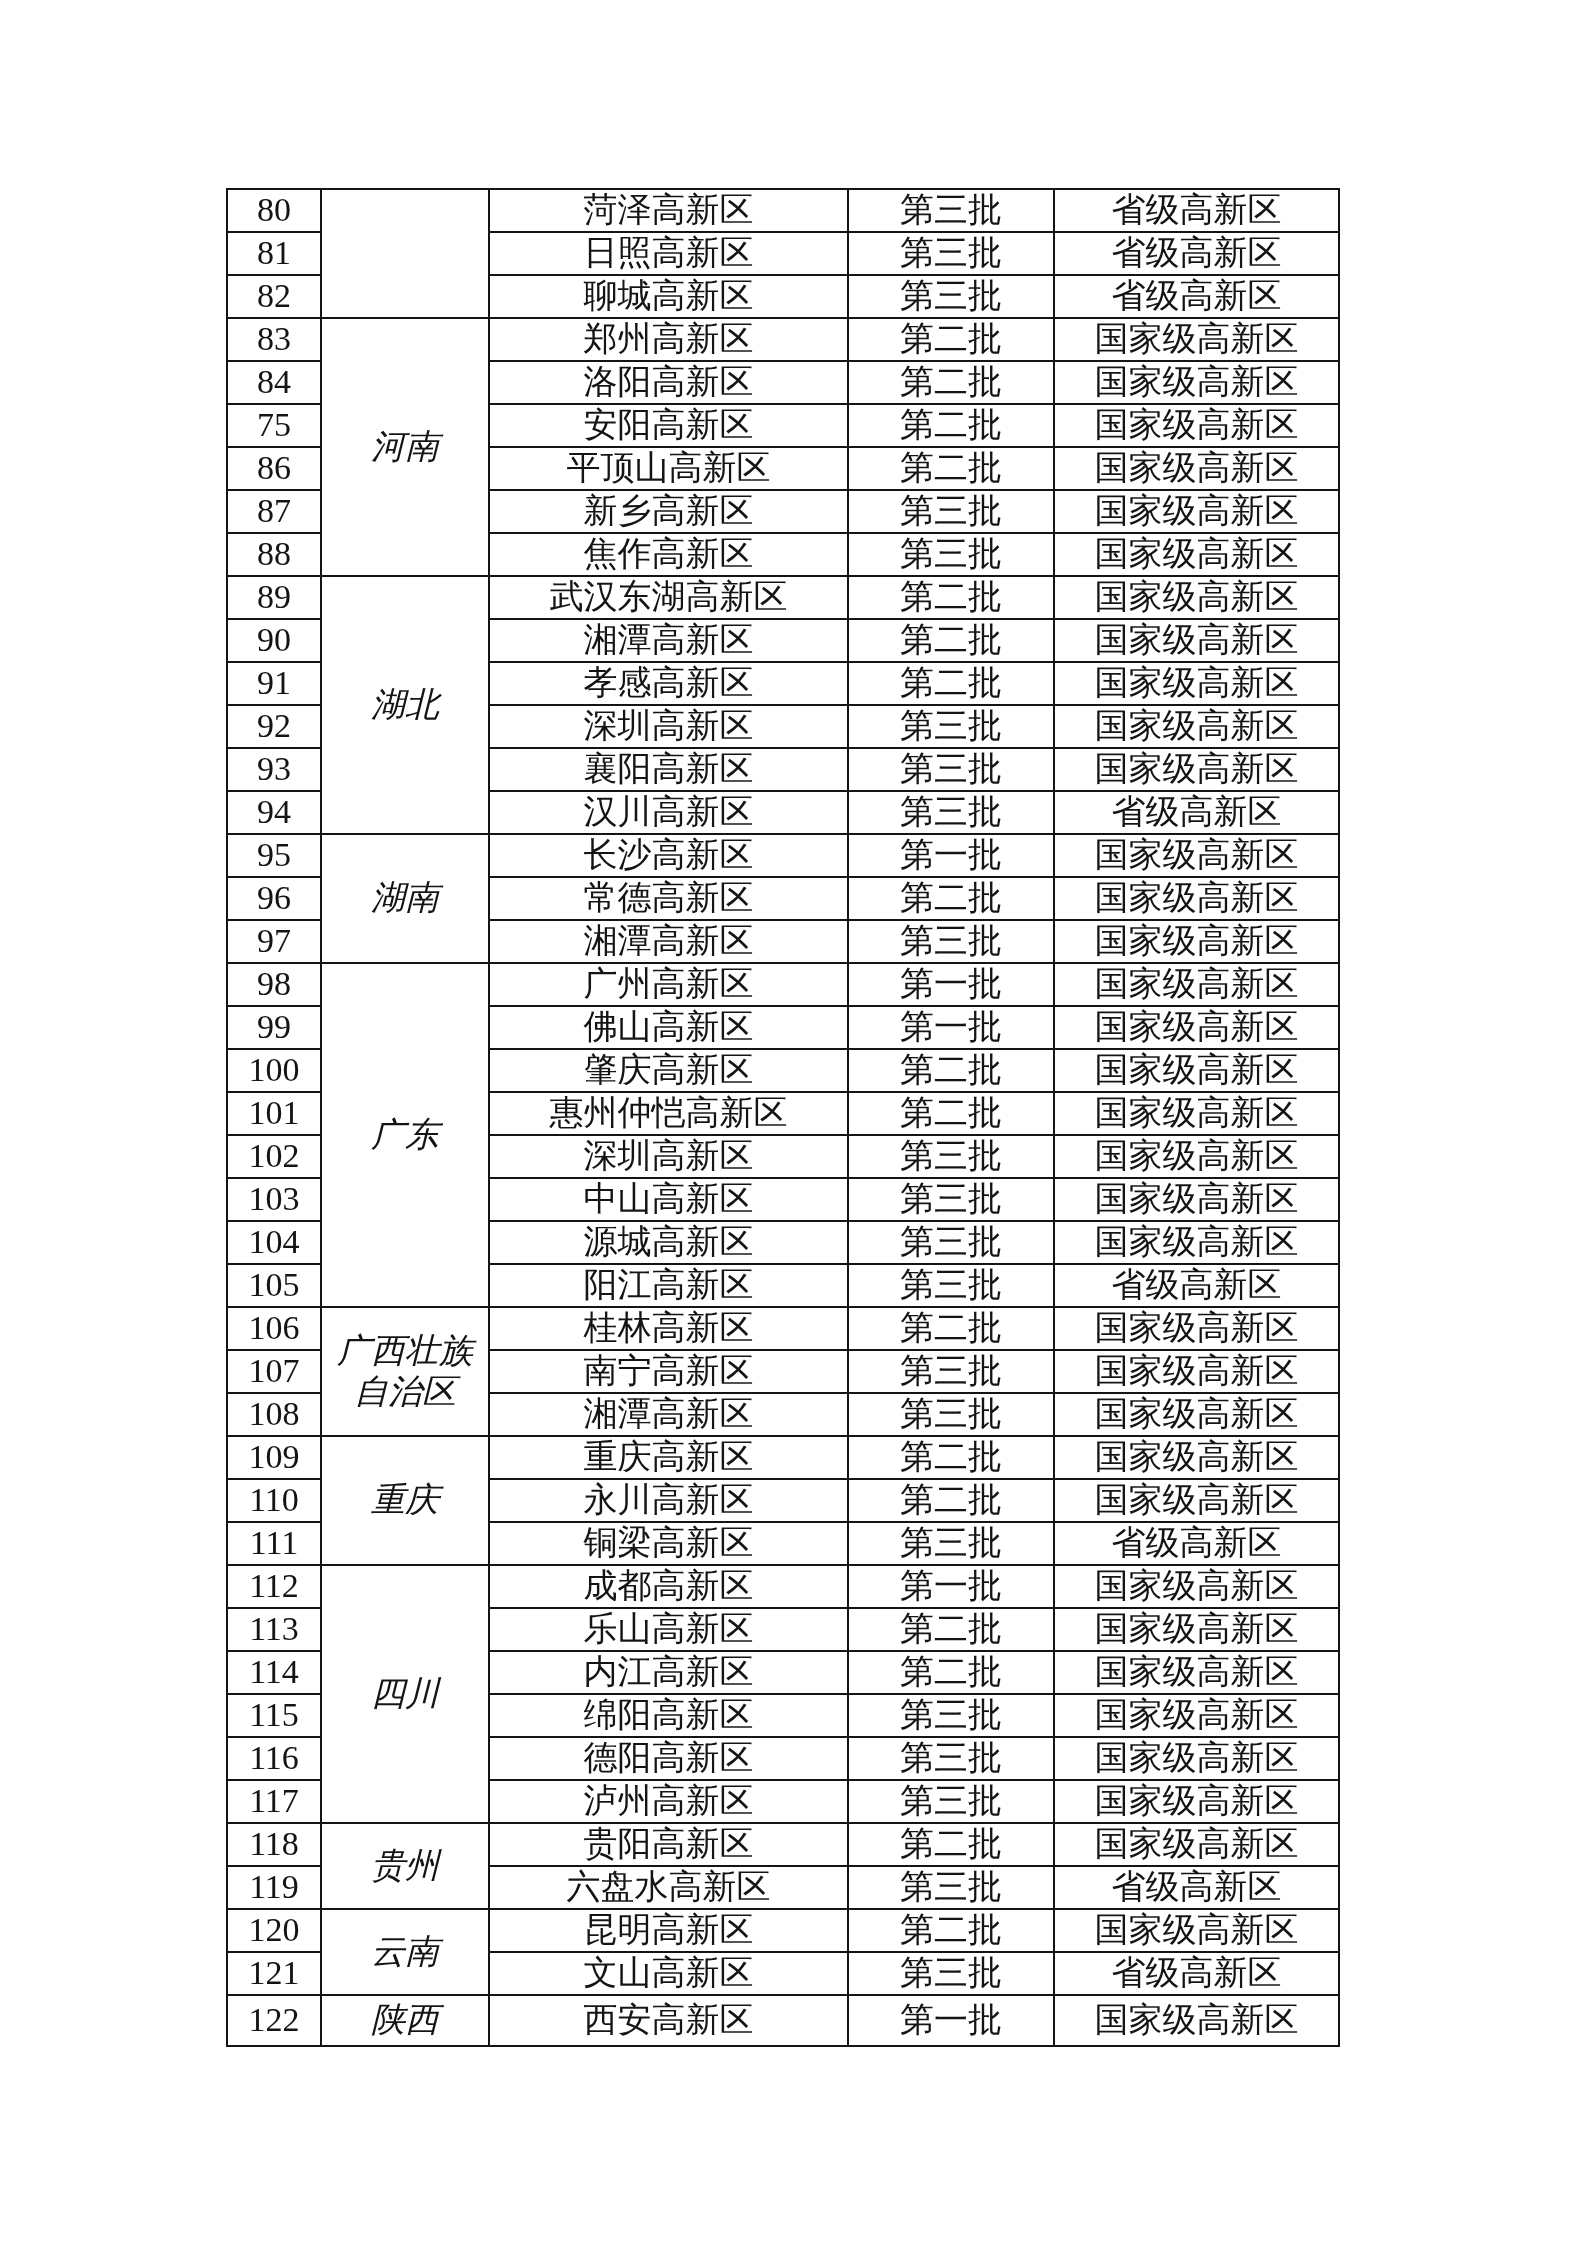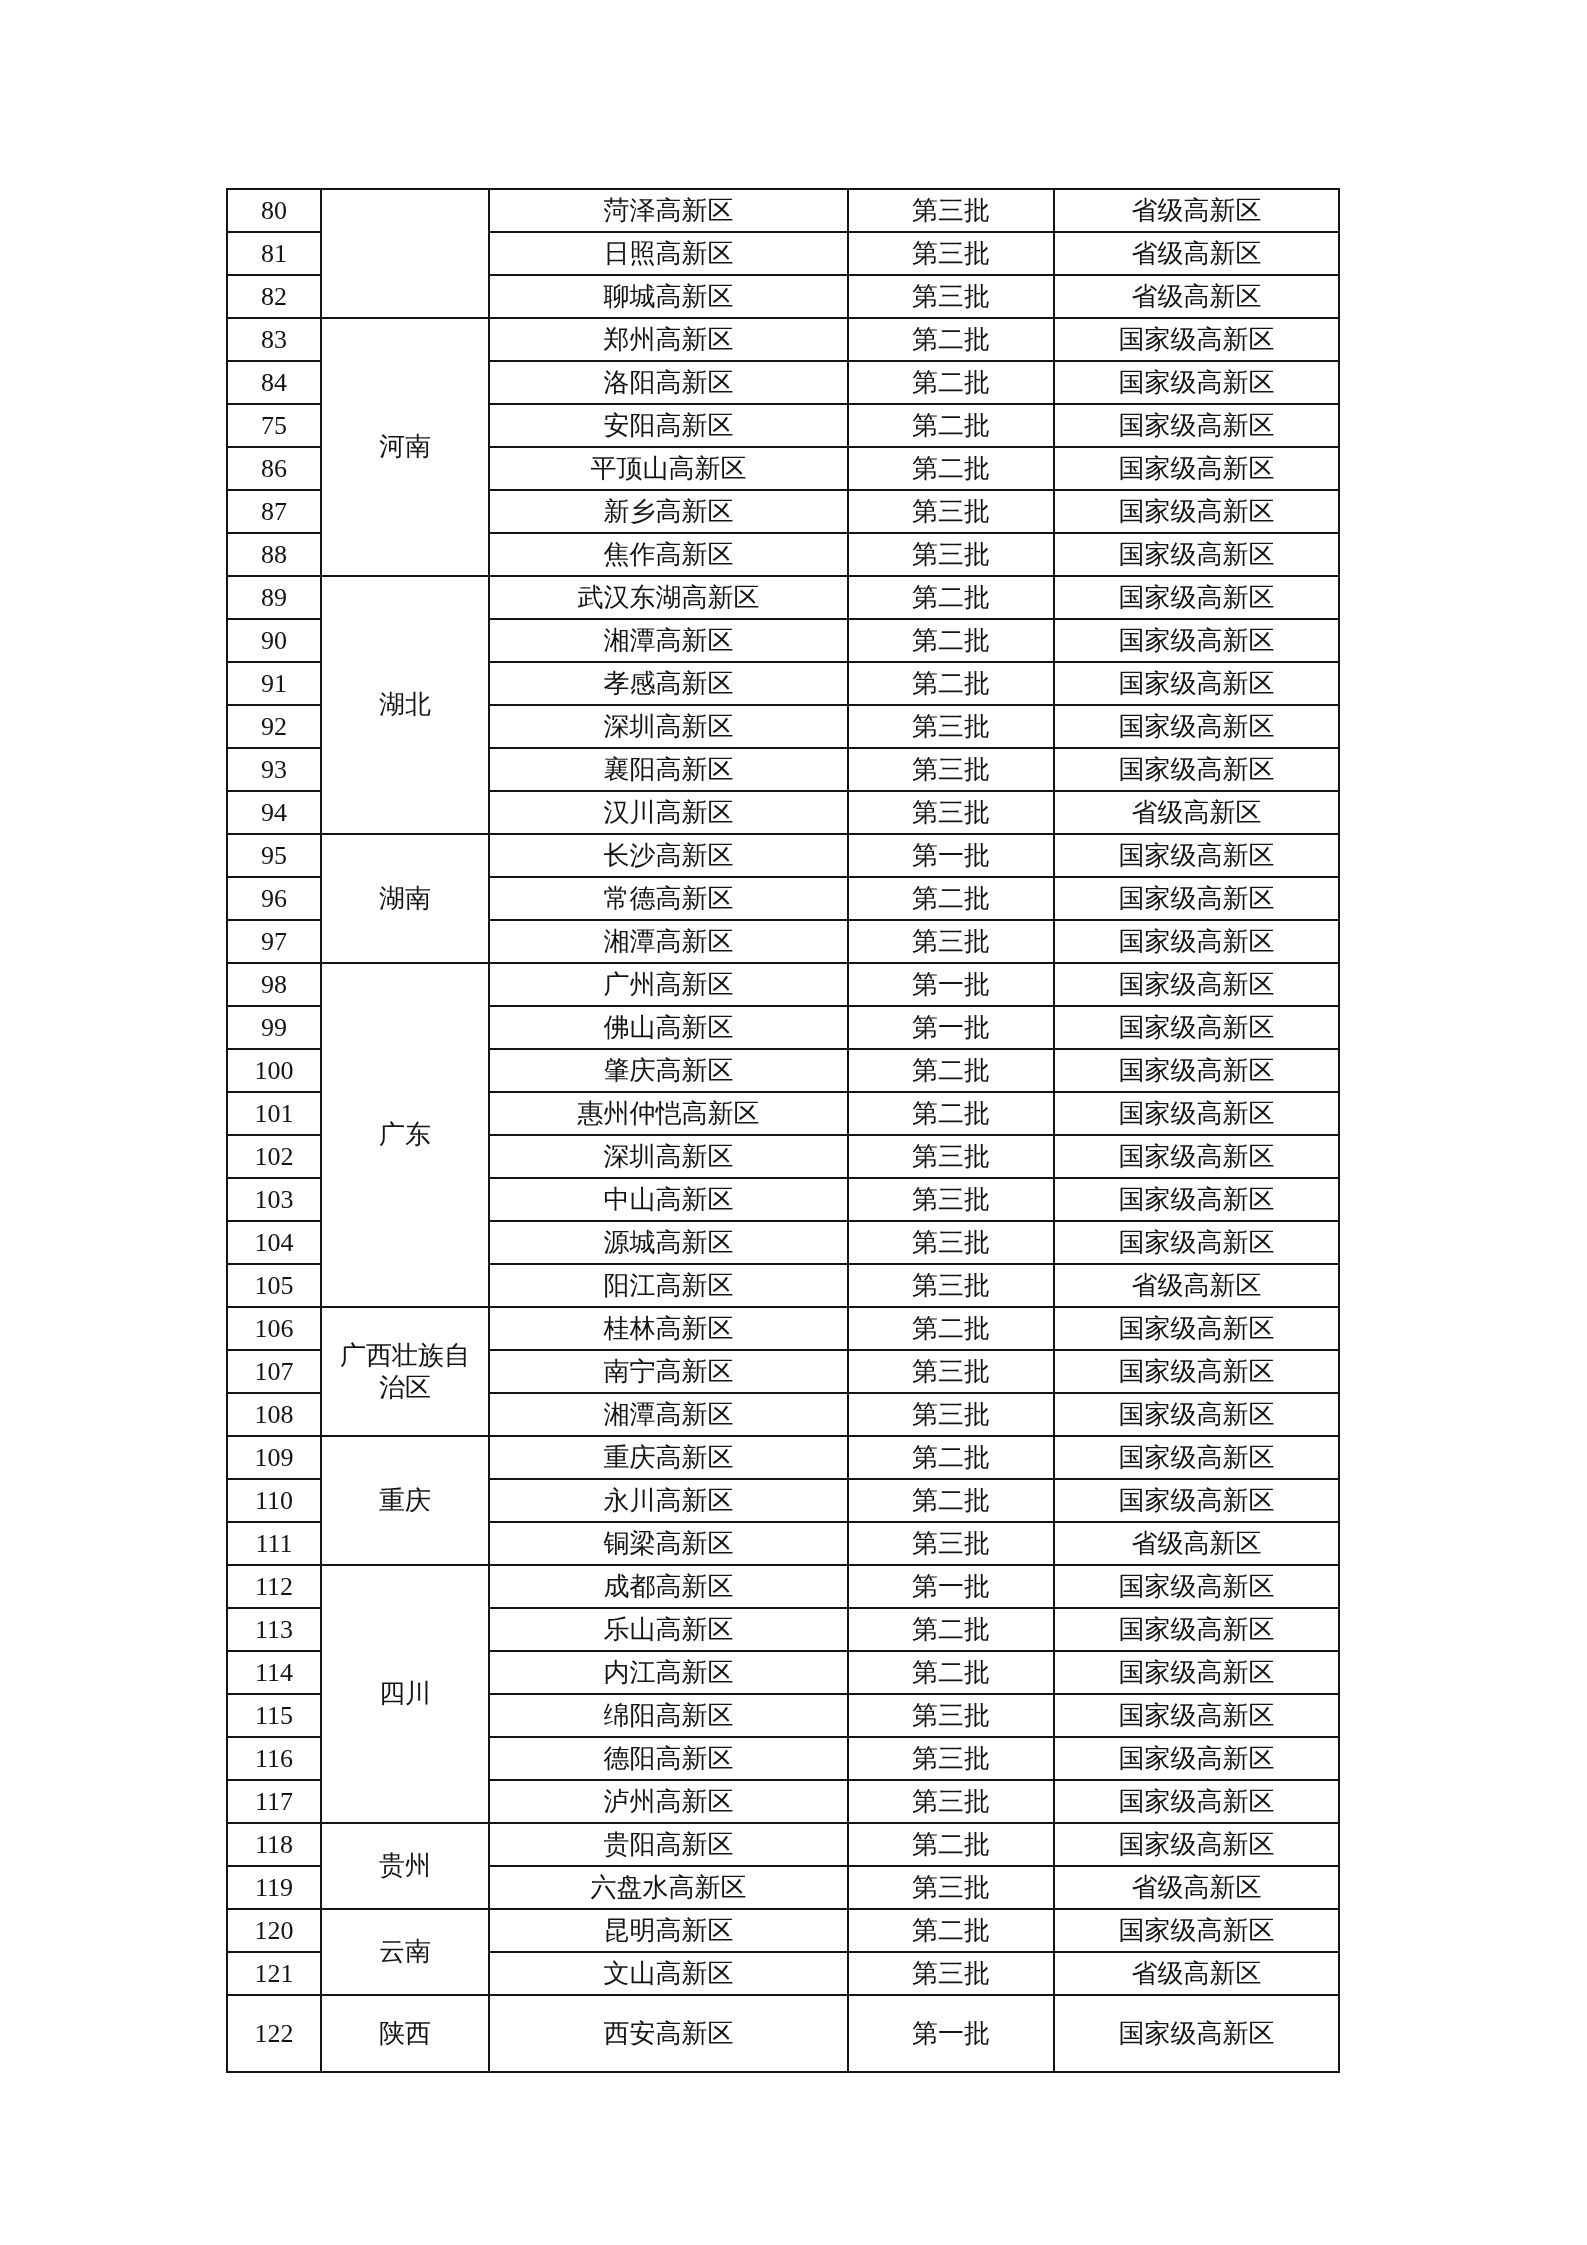--- a/index.html
+++ b/index.html
@@ -14,35 +14,36 @@
     font-family: "Liberation Serif", "DejaVu Serif", serif;
     color: #141414;
   }
   .doc-table {
     position: absolute;
     left: 226px;
     top: 188px;
     width: 1112px;
     border-collapse: collapse;
     table-layout: fixed;
-    font-size: 26px;
+    font-size: 34px;
     line-height: 1.2;
   }
   .doc-table td {
     border: 2px solid #141414;
     text-align: center;
     vertical-align: middle;
     padding: 0;
     height: 41px; 
     overflow: hidden;
     white-space: nowrap;
   }
   .doc-table td.province {
     white-space: normal;
-    padding: 17px 14px;
+    padding: 4px 14px;
+    font-style: italic;
   }
   col.c-no    { width: 94px;  }
   col.c-prov  { width: 168px; }
   col.c-zone  { width: 359px; }
   col.c-batch { width: 206px; }
   col.c-level { width: 285px; }
 </style>
 </head>
 <body>
 

